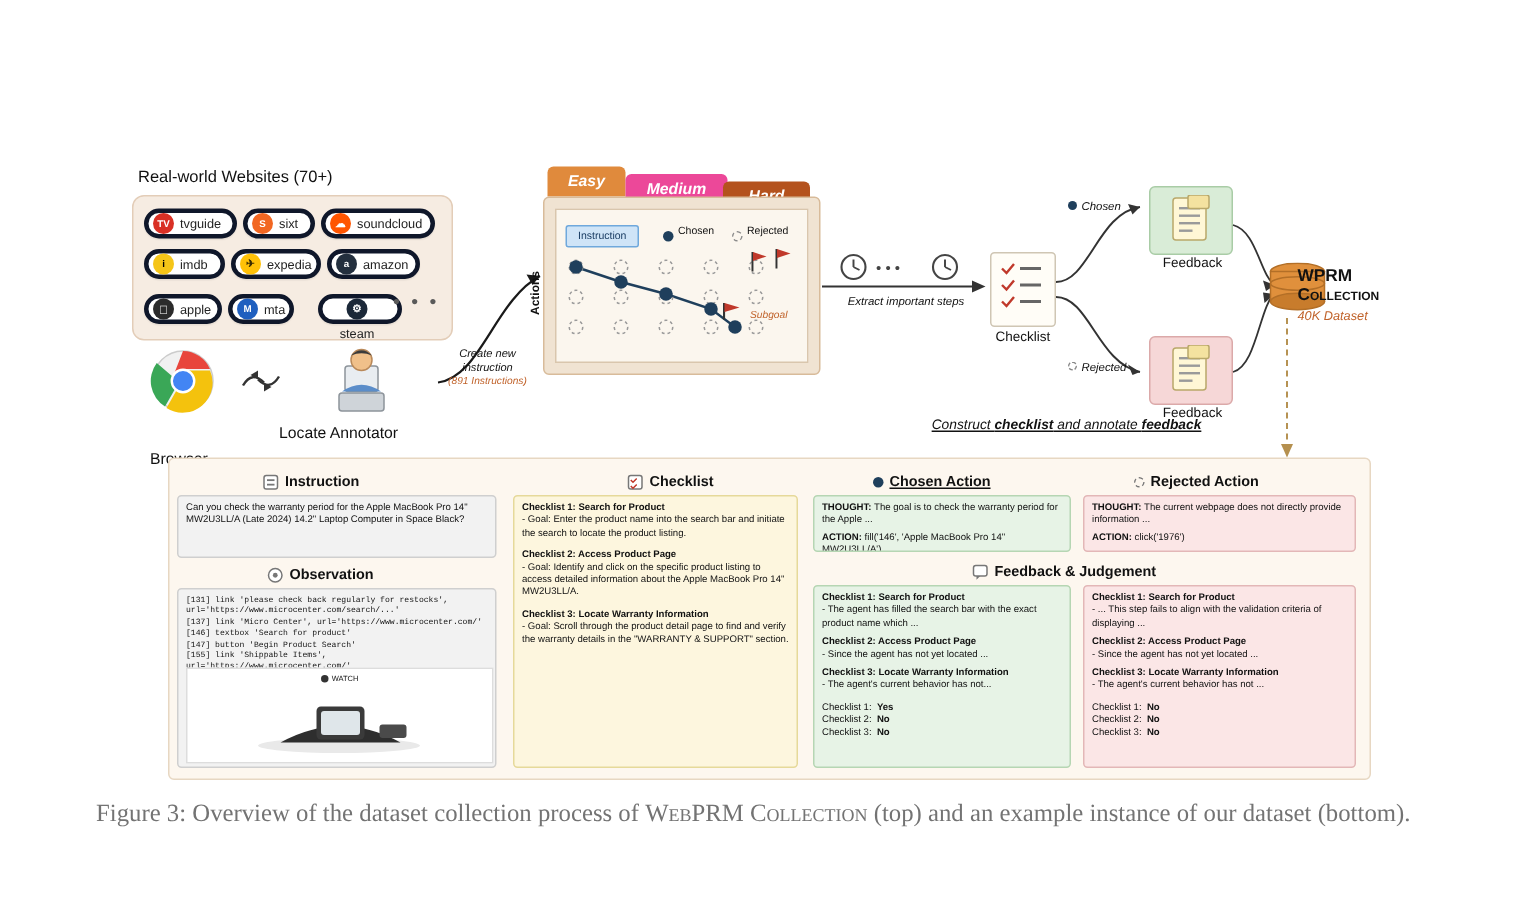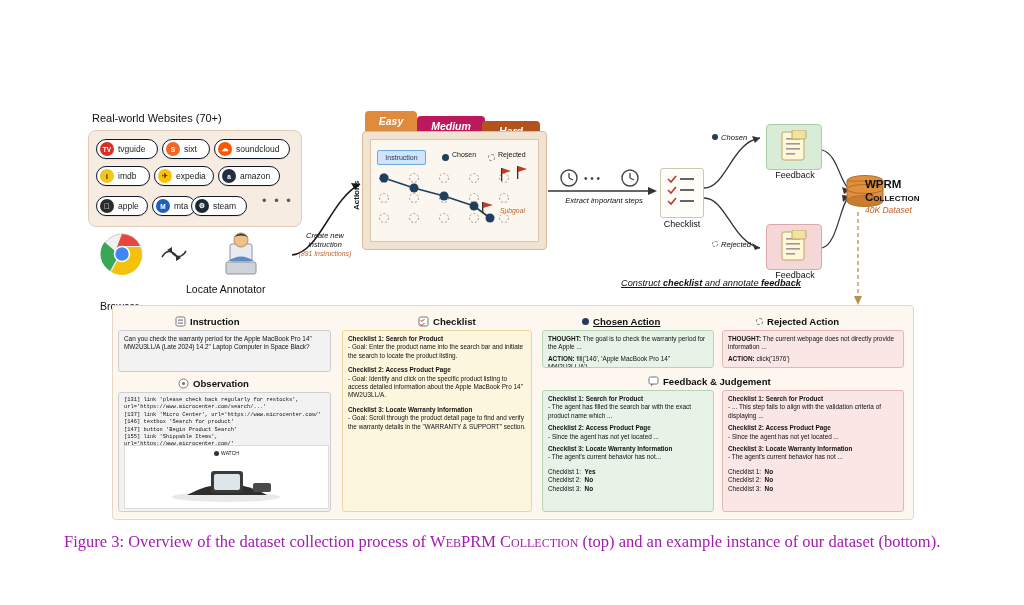--- a/index.html
+++ b/index.html
@@ -14,21 +14,21 @@
   .abs{position:absolute;}
 
   
   #websites-panel{
     left:88px;top:130px;width:212px;height:95px;
     background:#f6ece2;border:1px solid #e3cdb8;border-radius:8px;
   }
   #websites-title{left:92px;top:112px;font-size:11px;font-weight:normal;}
   .chip{
     position:absolute;height:20px;border-radius:10px;background:#ffffff;
-    border:1px solid #0f172a;display:flex;align-items:center;
+    border:3px solid #0f172a;display:flex;align-items:center;
     padding-left:3px;padding-right:7px;box-sizing:border-box;
     font-size:8.5px;color:#222;gap:4px;
     box-shadow:0 1px 1px rgba(0,0,0,.07);
   }
   .chip .lg{
     width:14px;height:14px;border-radius:50%;flex:0 0 auto;
     display:flex;align-items:center;justify-content:center;
     color:#fff;font-size:6.5px;font-weight:bold;
   }
   .dots{position:absolute;font-size:13px;color:#5a5a5a;letter-spacing:2px;}
@@ -39,21 +39,21 @@
   #create-instr{left:293px;top:231px;width:64px;font-size:7.4px;line-height:9px;text-align:center;font-style:italic;}
   #create-instr-count{color:#c0622a;font-size:6.8px;font-style:italic;}
 
   
   .tab{
     position:absolute;height:20px;border-radius:4px 4px 0 0;
     display:flex;align-items:center;justify-content:center;
     font-style:italic;font-weight:bold;color:#fff;font-size:10.5px;
   }
   #tab-easy{left:365px;top:111px;width:52px;background:#e08a3c;}
-  #tab-medium{left:417px;top:116px;width:68px;background:#be185d;}
+  #tab-medium{left:417px;top:116px;width:68px;background:#ec4899;}
   #tab-hard{left:482px;top:121px;width:58px;background:#b4521d;}
 
   #folder-body{
     left:362px;top:131px;width:183px;height:117px;
     background:#f0e3d2;border:1px solid #d8bb9a;border-radius:4px;
   }
   #canvas{
     left:370px;top:139px;width:167px;height:101px;
     background:#fbf6ee;border:1px solid #d9c6ad;
   }
@@ -115,21 +115,21 @@
   .box-gray{background:#f2f2f2;border:1px solid #cfcfcf;}
   .box-yellow{background:#fdf6de;border:1px solid #e6d99a;}
   .box-green{background:#e7f3e6;border:1px solid #b6d6b3;}
   .box-red{background:#fbe6e6;border:1px solid #e3b7b7;}
   .mono{font-family:"Liberation Mono", monospace;}
   .b{font-weight:bold;}
 
   
   #figcap{
     left:64px;top:530px;width:900px;font-family:"Liberation Serif", serif;
-    font-size:16.5px;line-height:23px;color:#a21caf;
+    font-size:16.5px;line-height:23px;color:#737373;
   }
   .sc{font-variant:small-caps;}
 </style>
 </head>
 <body>
 
 <div class="fig">
 
   <div class="abs" id="websites-title">Real-world Websites (70+)</div>
   <div class="abs" id="websites-panel"></div>
@@ -161,21 +161,21 @@
   </div>
 
   <div class="chip" style="left:96px;top:196px;width:52px;">
     <span class="lg" style="background:#2b2b2b;font-size:8px;"></span>
     <span>apple</span>
   </div>
   <div class="chip" style="left:152px;top:196px;width:44px;">
     <span class="lg" style="background:#1f5fbf;">M</span>
     <span>mta</span>
   </div>
-  <div class="chip" style="left:191px;top:196px;width:56px;">
+  <div class="chip" style="left:212px;top:196px;width:56px;flex-direction:column;">
     <span class="lg" style="background:#1b2838;font-size:7px;">⚙</span>
     <span>steam</span>
   </div>
   <div class="dots" style="left:262px;top:193px;">• • •</div>
 
   <svg class="abs" style="left:96px;top:230px;" width="60" height="48">
     <circle cx="26" cy="24" r="20" fill="#f1f1f1" stroke="#ccc"></circle>
     <path d="M26 4 A20 20 0 0 1 44 16 L28 16 A9 9 0 0 0 19 22 Z" fill="#e8453c"></path>
     <path d="M8.5 12 A20 20 0 0 0 14 41 L22 27 A9 9 0 0 1 19 21 Z" fill="#3aa757"></path>
     <path d="M15 42 A20 20 0 0 0 44 17 L28 17 A9 9 0 0 1 23 28 Z" fill="#f4c20d"></path>

